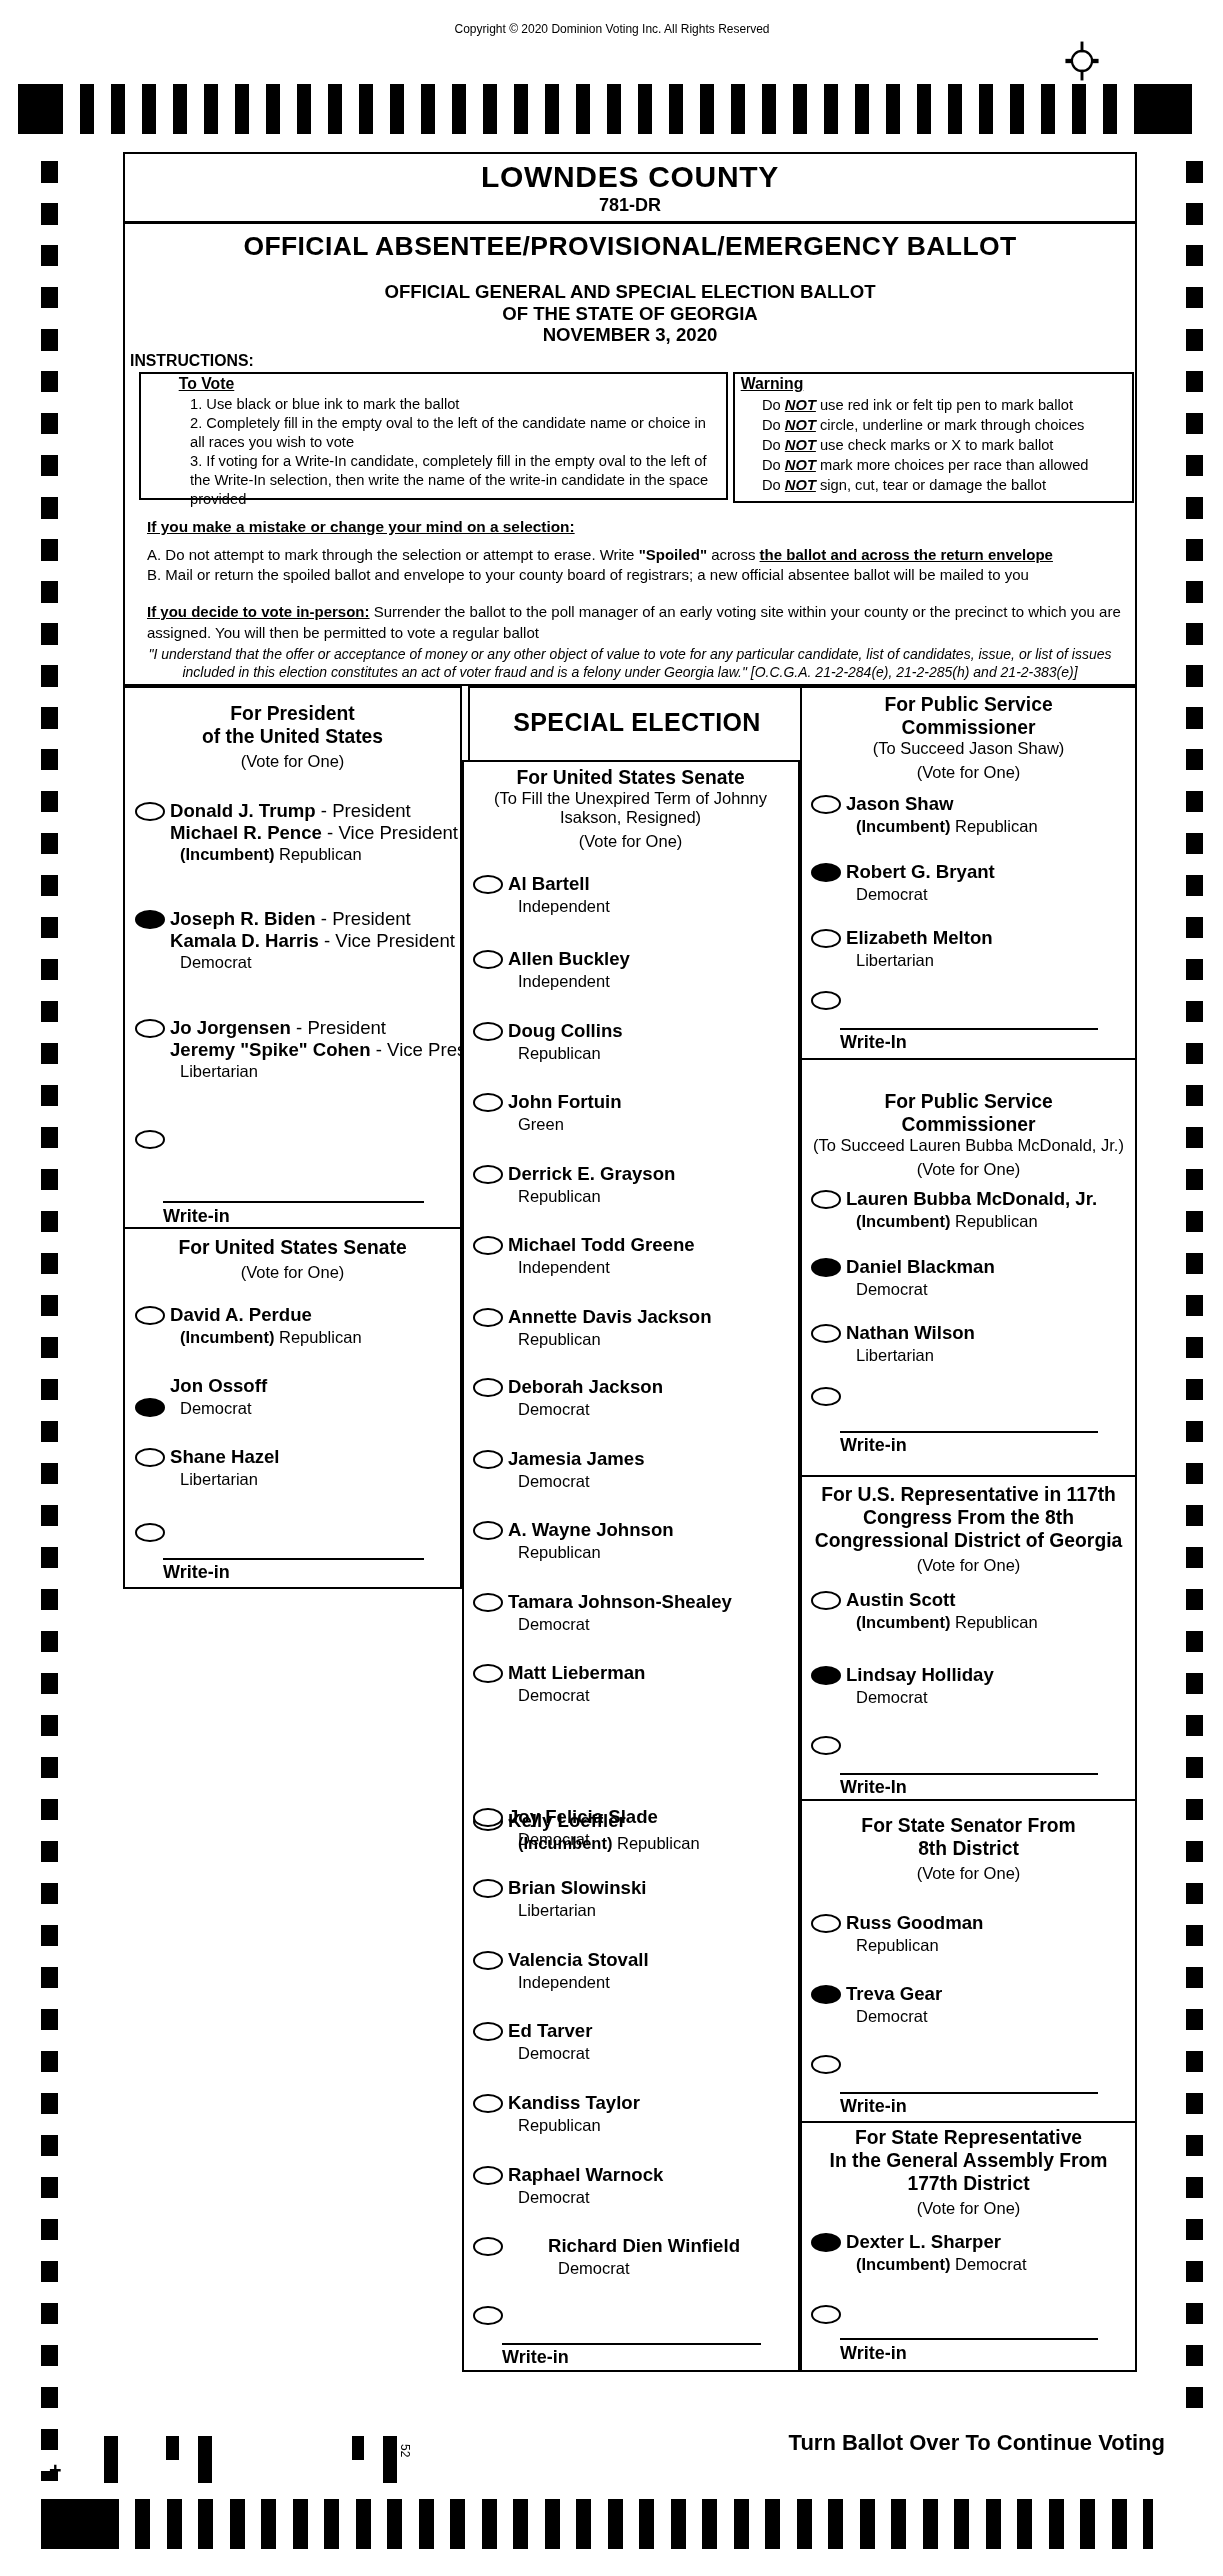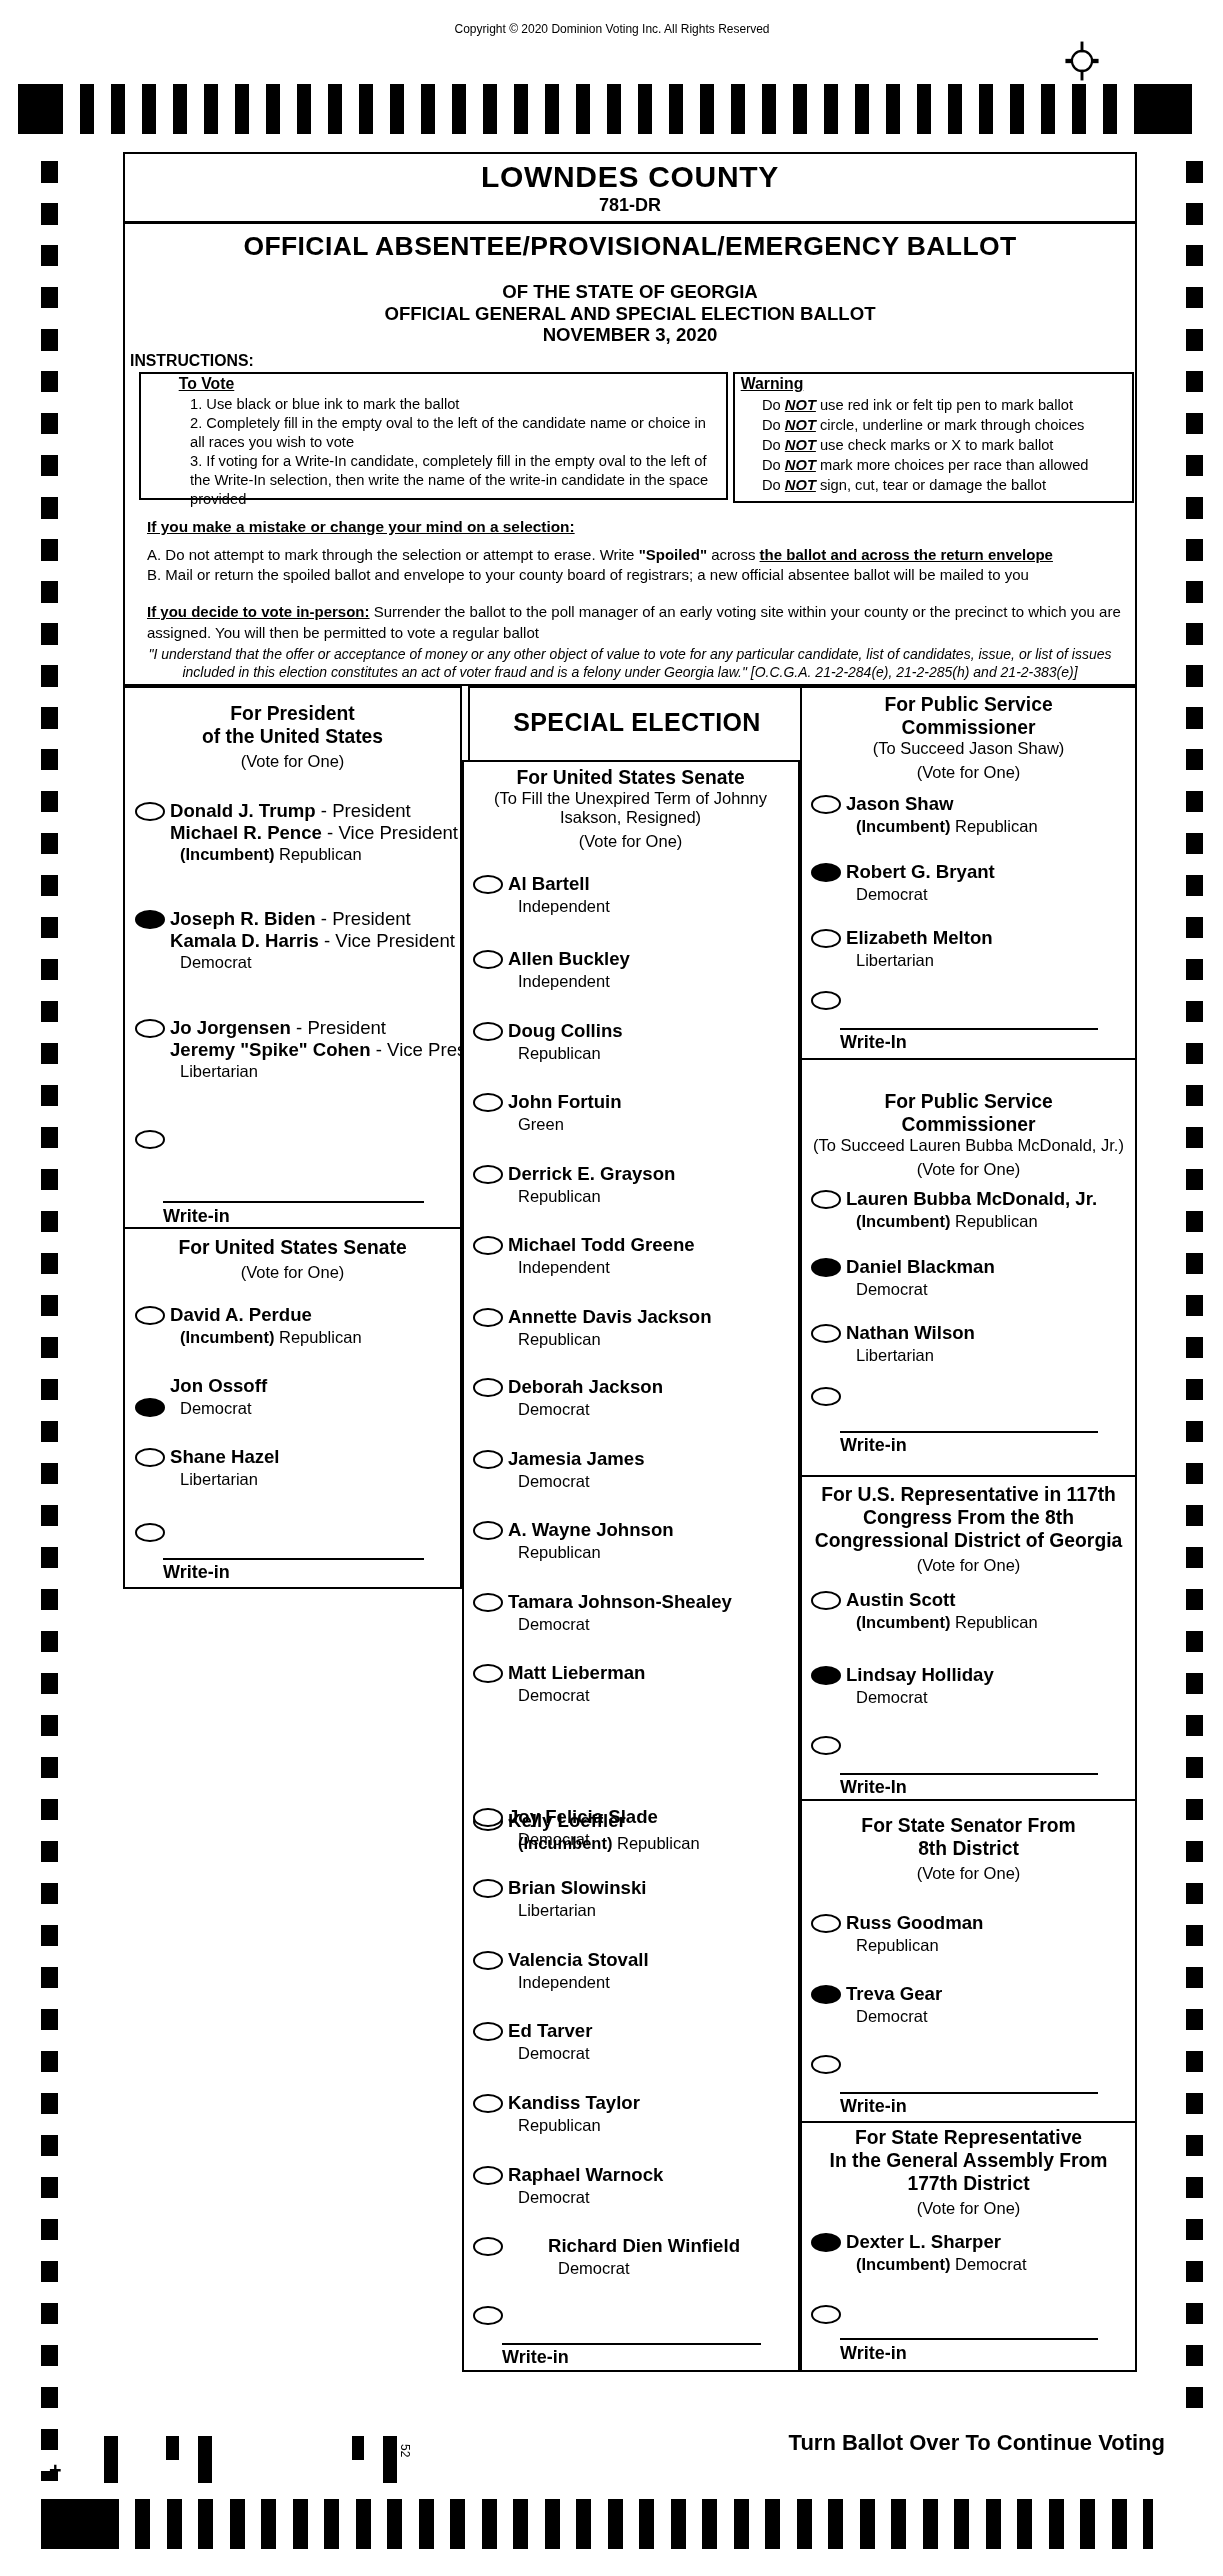--- a/index.html
+++ b/index.html
@@ -87,22 +87,22 @@
   <div class="e-right"></div>
 
   <div class="boxA">
     <div class="county">LOWNDES COUNTY</div>
     <div class="bstyle">781-DR</div>
   </div>
 
   <div class="boxB"></div>
   <div class="title1">OFFICIAL ABSENTEE/PROVISIONAL/EMERGENCY BALLOT</div>
   <div class="subt">
+    <div>OFFICIAL GENERAL AND SPECIAL ELECTION BALLOT</div>
     <div>OF THE STATE OF GEORGIA</div>
-    <div>OFFICIAL GENERAL AND SPECIAL ELECTION BALLOT</div>
     <div>NOVEMBER 3, 2020</div>
   </div>
   <div class="instr-label">INSTRUCTIONS:</div>
 
   <div class="tovote">
     <div class="ib-title">To Vote</div>
     <div class="tv-items">
       <div>1. Use black or blue ink to mark the ballot</div>
       <div>2. Completely fill in the empty oval to the left of the candidate name or choice in all races you wish to vote</div>
       <div>3. If voting for a Write-In candidate, completely fill in the empty oval to the left of the Write-In selection, then write the name of the write-in candidate in the space provided</div>

